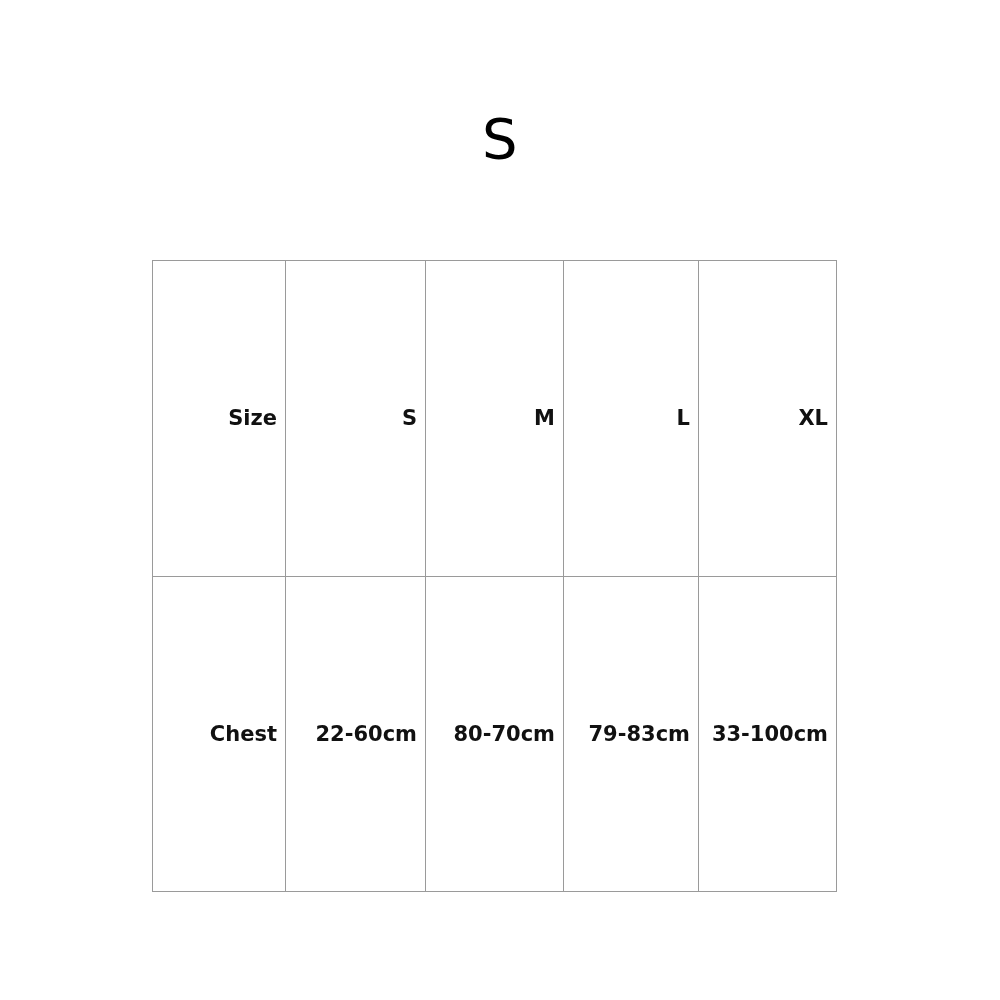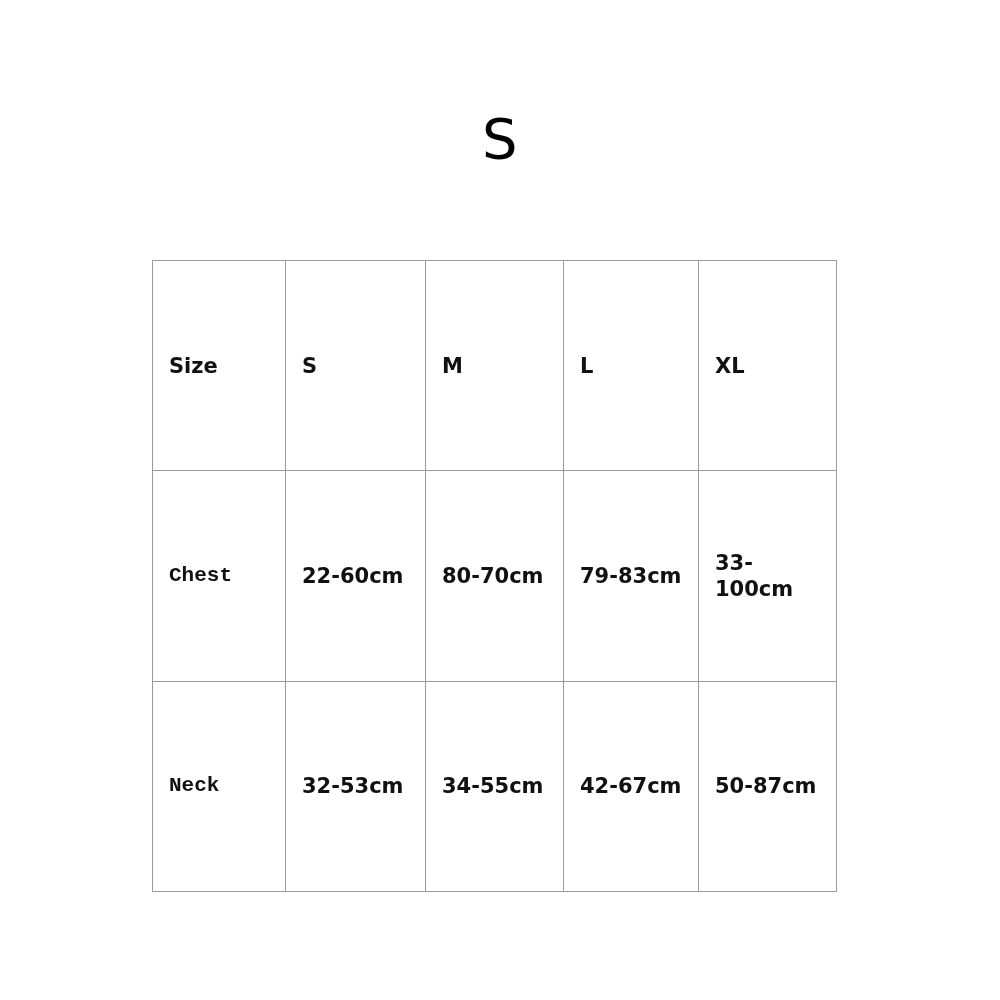--- a/index.html
+++ b/index.html
@@ -46,42 +46,41 @@
 
   table.size-table {
     width: 684px;
     height: 632px;
     border-collapse: collapse;
     table-layout: fixed;
   }
 
   table.size-table td {
     border: 1px solid #9a9a9a;
-    text-align: left;
+    text-align: right;
     vertical-align: middle;
     font-size: 21px;
     font-weight: bold;
     color: #111111;
-    padding: 0 16px;
+    padding: 0 8px;
     line-height: 26px;
   }
 
   table.size-table tr { height: 158px; }
 
   
   col.c0 { width: 133px; }
   col.c1 { width: 140px; }
   col.c2 { width: 138px; }
   col.c3 { width: 135px; }
   col.c4 { width: 138px; }
 
   td.rowhead {
     font-size: 22px;
     font-weight: bold;
-    font-family: Liberation Mono, monospace;
   }
 
   td.headcell {
     font-size: 21px;
     font-weight: bold;
   }
 
   td.valcell {
     font-size: 21px;
     font-weight: bold;
@@ -113,24 +112,17 @@
           <td class="headcell">L</td>
           <td class="headcell">XL</td>
         </tr>
         <tr>
           <td class="rowhead">Chest</td>
           <td class="valcell">22-60cm</td>
           <td class="valcell">80-70cm</td>
           <td class="valcell">79-83cm</td>
           <td class="valcell">33-100cm</td>
         </tr>
-        <tr>
-          <td class="rowhead">Neck</td>
-          <td class="valcell">32-53cm</td>
-          <td class="valcell">34-55cm</td>
-          <td class="valcell">42-67cm</td>
-          <td class="valcell">50-87cm</td>
-        </tr>
       </tbody>
     </table>
   </div>
 
 </div>
 
 </body></html>

